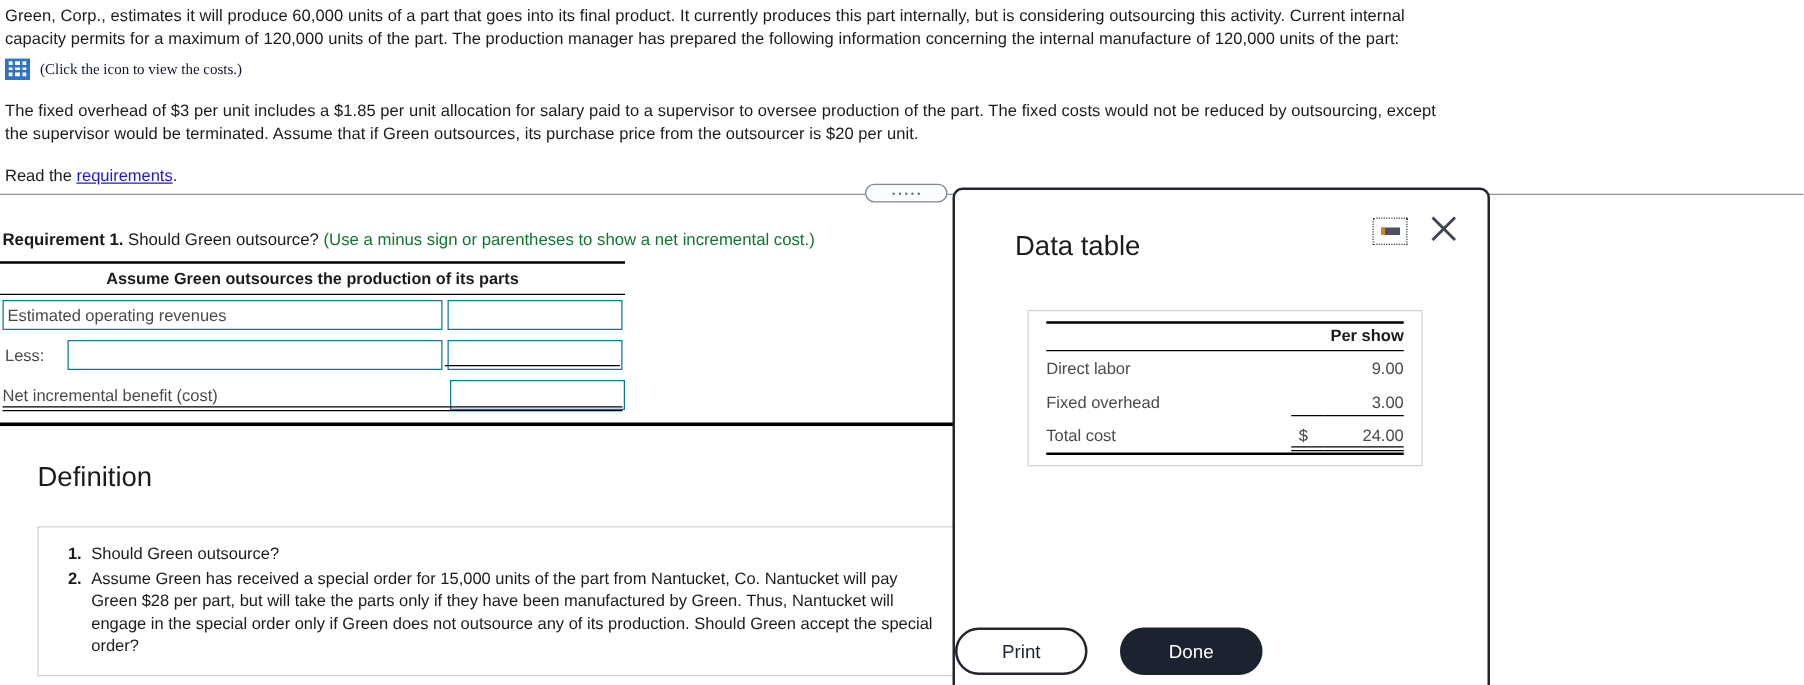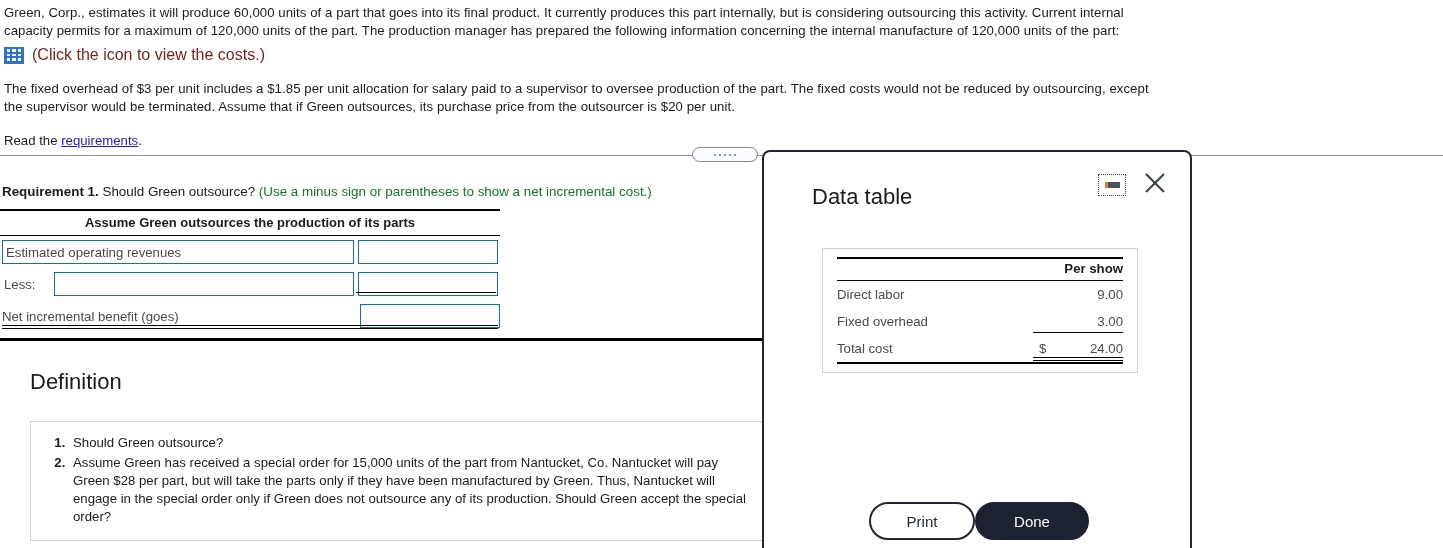--- a/index.html
+++ b/index.html
@@ -26,21 +26,21 @@
     margin-top: 4px; height: 22px;
   }
   .sheet-icon {
     width: 20px; height: 17px; background: #2e74c8;
     display: grid; grid-template-columns: repeat(3, 1fr);
     grid-template-rows: repeat(3, 1fr);
     gap: 1.6px; padding: 1.6px; cursor: pointer;
     border: 1px solid #2e74c8;
   }
   .sheet-icon i { background: #ffffff; display:block; }
-  .icon-hint { font-size: 16px; color: #7f1d1d; }
+  .icon-hint { font-size: 12px; color: #0f172a; font-family: Liberation Serif, serif; }
 
   .para2 { margin-top: 14px; }
   .para3 { margin-top: 17px; font-size: 13.2px; color:#1b1b1b; }
   .link { color: #2018c8; text-decoration: underline; cursor: pointer; margin-top: 16px; }
 
   
   .hr-top {
     position: absolute; left: 0; top: 155px; width: 1443px;
     height: 1px; background: #8d9199;
   }
@@ -168,21 +168,21 @@
   td.dbl-rule { position: relative; }
   td.dbl-rule::after {
     content:""; position:absolute; left:0; right:0; bottom:1px; height:1px; background:#000;
   }
   td.dbl-rule::before {
     content:""; position:absolute; left:0; right:0; bottom:4px; height:1px; background:#000;
   }
 
   .dlg-actions {
     position: absolute; left: 0; top: 350px; width: 430px;
-    display: flex; justify-content: center; 
+    display: flex; justify-content: flex-start; gap: 26px;
   }
   .btn {
     font-family: "Liberation Sans", sans-serif; font-size: 15px;
     border-radius: 22px; height: 38px; cursor: pointer; outline: none;
   }
   .btn-print {
     width: 106px; background: #ffffff; color: #1b2430; border: 2px solid #22262e;
   }
   .btn-done {
     width: 114px; background: #1c2230; color: #ffffff; border: 2px solid #1c2230;
@@ -242,21 +242,21 @@
 
       <div class="req-row">
         <span class="lbl-small">Less:</span>
         <input class="inp inp-mid" value="" style="">
         <div class="cell-amt underline1">
           <input class="inp inp-amt" value="" style="">
         </div>
       </div>
 
       <div class="req-row">
-        <span class="lbl-static">Net incremental benefit (goes)</span>
+        <span class="lbl-static">Net incremental benefit (cost)</span>
         <div class="cell-amt underline2">
           <input class="inp inp-amt" value="" style="">
         </div>
       </div>
     </div>
   </div>
 
   <div class="rule-bottom"></div>
 
   <div class="definition">

